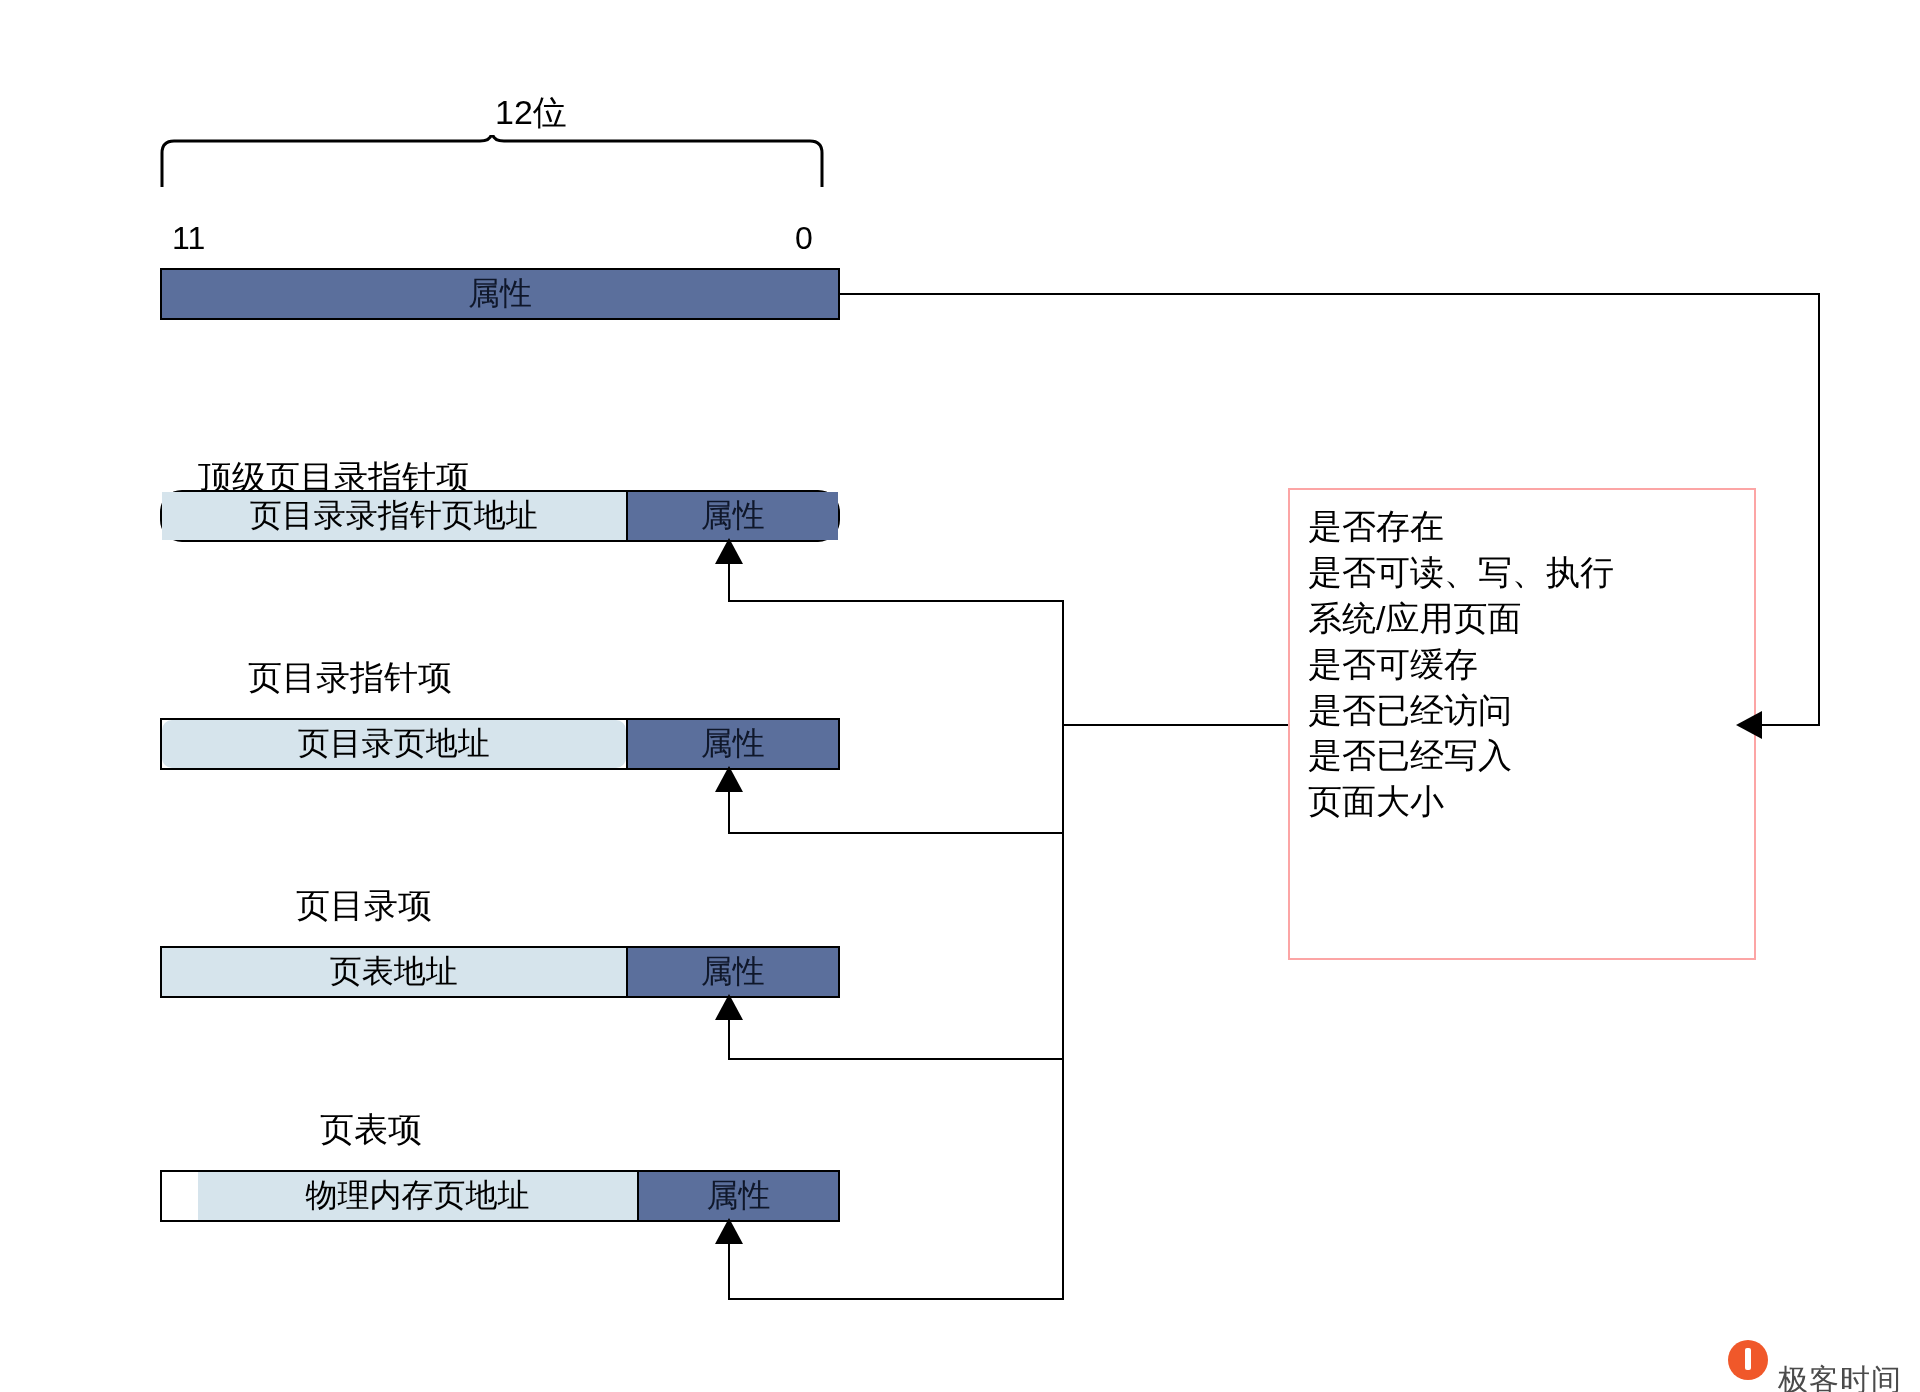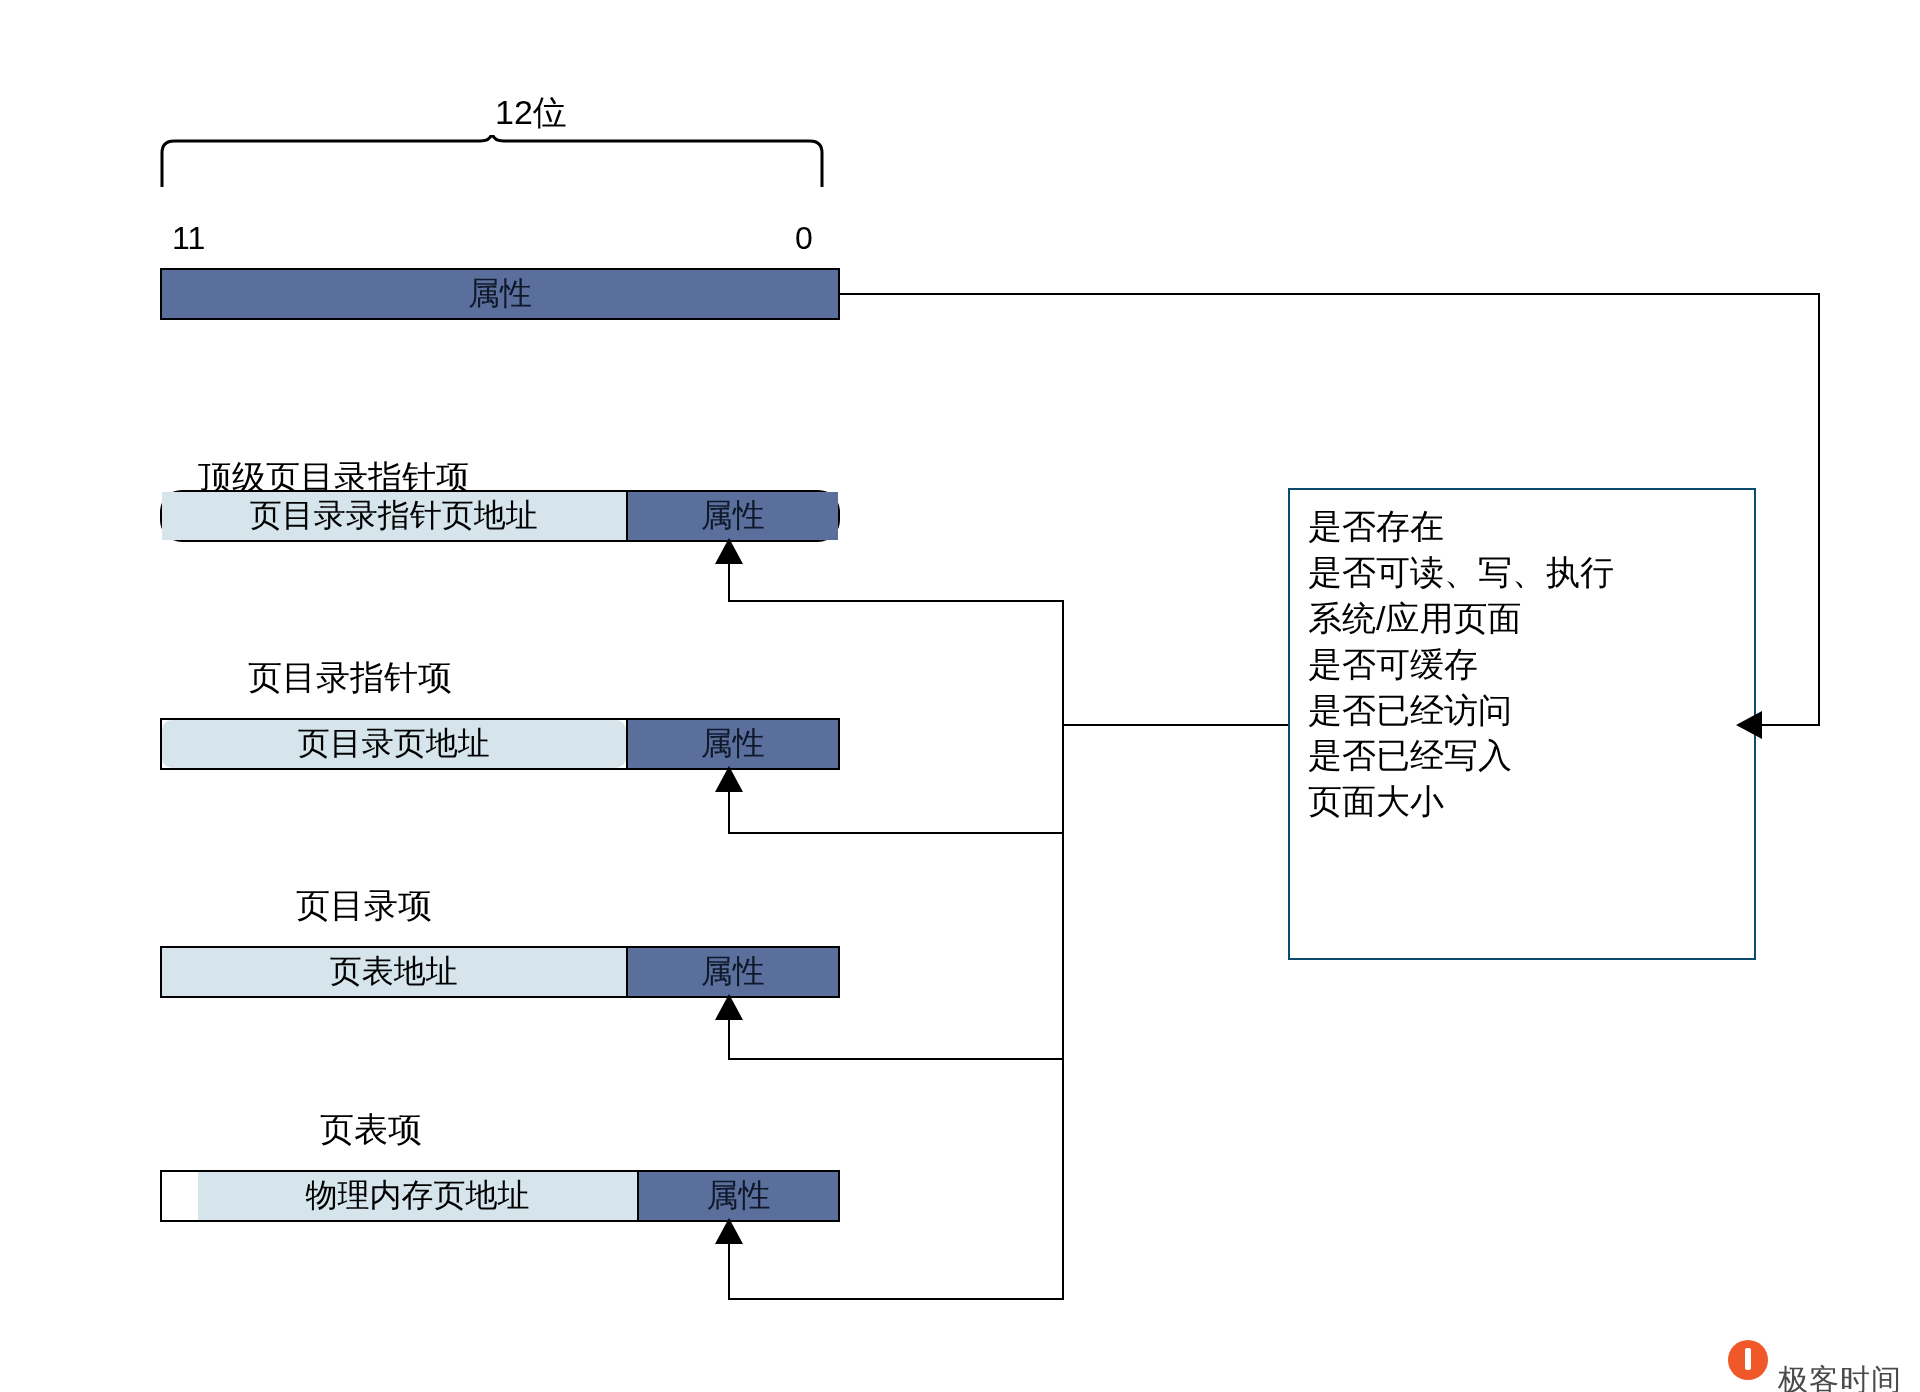--- a/index.html
+++ b/index.html
@@ -70,21 +70,21 @@
     position: absolute;
     font-size: 34px;
     line-height: 1;
     white-space: nowrap;
   }
 
   
   .attr-box {
     position: absolute;
     box-sizing: border-box;
-    border: 2px solid #0c4a6e;
+    border: 2px solid #fca5a5;
     background: #ffffff;
     padding: 14px 18px 10px 18px;
   }
   .attr-box div {
     font-size: 34px;
     line-height: 1.35;
     white-space: nowrap;
   }
 
   

